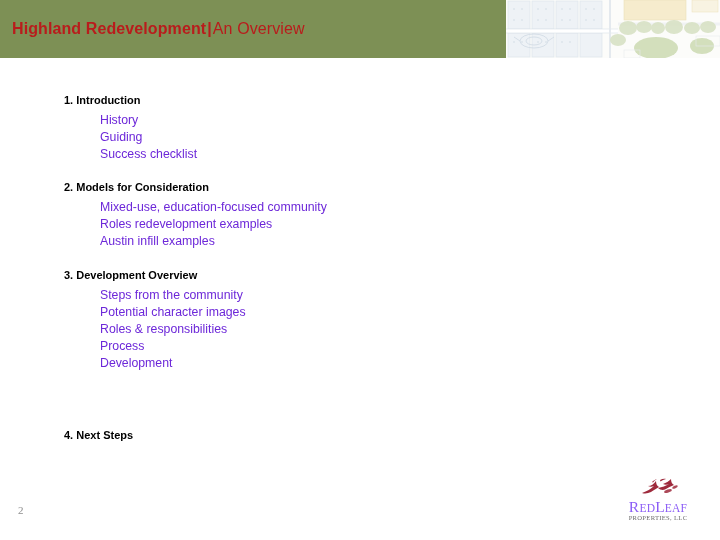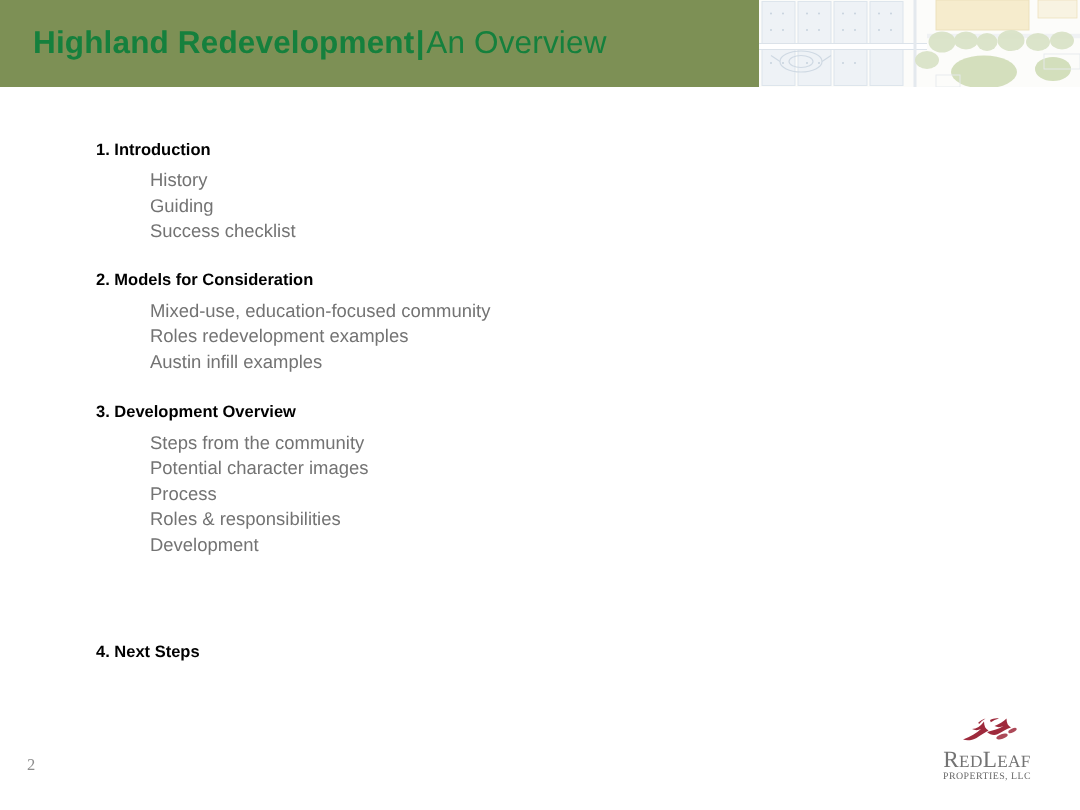--- a/index.html
+++ b/index.html
@@ -39,25 +39,25 @@
   .header-band {
     position: absolute;
     left: 0;
     top: 0;
     width: 506px;
     height: 58px;
     background: #7d9055;
   }
   .header-title {
     position: absolute;
-    left: 22px;
+    left: 12px;
     top: 15px;
-    font-size: 21px;
+    font-size: 16px;
     line-height: 27px;
-    color: #15803d;
+    color: #b91c1c;
     white-space: nowrap;
     letter-spacing: 0.1px;
   }
   .title-strong {
     font-weight: bold;
   }
   .title-sep {
     font-weight: bold;
     padding: 0 1px;
   }
@@ -91,21 +91,21 @@
     position: absolute;
     left: 100px;
     top: 21px;
     margin: 0;
     padding: 0;
     list-style: none;
   }
   .section-items li {
     font-size: 12.3px;
     line-height: 17px;
-    color: #737373;
+    color: #6d28d9;
     white-space: nowrap;
     font-weight: normal;
   }
 
   
   .sec-1 { top: 33px; }
   .sec-2 { top: 120px; }
   .sec-3 { top: 208px; }
   .sec-4 { top: 368px; }
 
@@ -135,21 +135,21 @@
   }
   .brand-name {
     position: absolute;
     left: 0;
     top: 20px;
     width: 100px;
     text-align: center;
     font-family: "Liberation Serif", serif;
     font-size: 15.5px;
     line-height: 17px;
-    color: #737373;
+    color: #8b5cf6;
     letter-spacing: 0.2px;
     white-space: nowrap;
   }
   .brand-name .cap { font-size: 15.5px; }
   .brand-name .sm { font-size: 11.5px; }
   .brand-sub {
     position: absolute;
     left: 0;
     top: 36px;
     width: 100px;
@@ -269,22 +269,22 @@
       <li>Roles redevelopment examples</li>
       <li>Austin infill examples</li>
     </ul>
   </div>
 
   <div class="section sec-3">
     <div class="section-heading">3. Development Overview</div>
     <ul class="section-items">
       <li>Steps from the community</li>
       <li>Potential character images</li>
+      <li>Roles &amp; responsibilities</li>
       <li>Process</li>
-      <li>Roles &amp; responsibilities</li>
       <li>Development</li>
     </ul>
   </div>
 
   <div class="section sec-4">
     <div class="section-heading">4. Next Steps</div>
   </div>
 
 </div>
 

